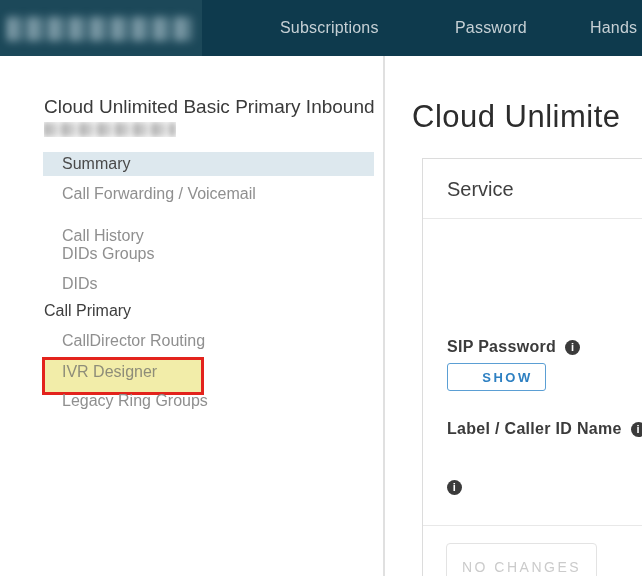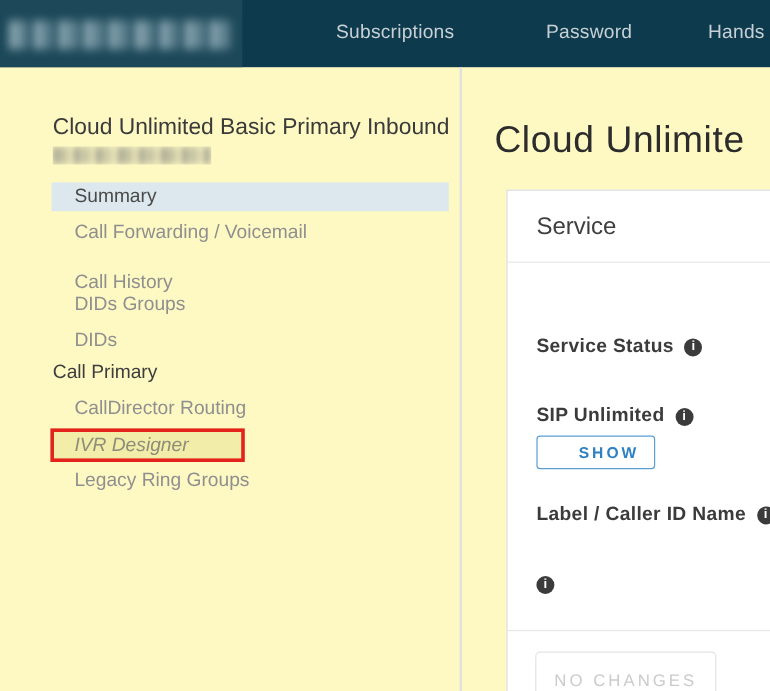--- a/index.html
+++ b/index.html
@@ -1,19 +1,19 @@
 <!DOCTYPE html>
 <html><head>
 <meta charset="utf-8">
 <style>
   * { margin:0; padding:0; box-sizing:border-box; }
   body { background:#888; }
   .screen {
     position:relative; width:642px; height:576px; overflow:hidden;
-    background:#fef9c3; font-family:"Liberation Sans", sans-serif;
+    background:#ffffff; font-family:"Liberation Sans", sans-serif;
   }
 
   
   .topnav { position:absolute; left:0; top:0; width:642px; height:56px; background:#0e3a4d; }
   .redacted-brand { position:absolute; left:0; top:0; width:202px; height:56px; background:#1c4859; overflow:hidden; }
   .redacted-brand .streaks {
     position:absolute; left:8px; top:17px; width:188px; height:24px; border-radius:2px;
     background:repeating-linear-gradient(90deg,
       rgba(205,224,232,.85) 0 5px, rgba(205,224,232,.15) 5px 9px,
       rgba(205,224,232,.65) 9px 13px, rgba(205,224,232,.08) 13px 21px);
@@ -36,22 +36,22 @@
   .menu-item { position:absolute; height:24px; line-height:24px; font-size:16px; color:#8f8f8f;
     white-space:nowrap; cursor:pointer; }
   .menu-item.indent { left:62px; }
   .menu-item.toplevel { left:44px; color:#3d3d3d; font-weight:500; }
   .selected-bg { position:absolute; left:43px; top:152px; width:331px; height:24px; background:#dde8ee; }
   .mi-summary { top:152px; color:#4a4a4a; }
   .mi-cfv { top:182px; } .mi-ch { top:224px; } .mi-rg { top:242px; } .mi-dids { top:272px; }
   .mi-routing { top:299px; }
   .mi-cdr { top:329px; }
   .mi-legacy { top:389px; }
-  .annotation-box { position:absolute; left:42px; top:357px; width:162px; height:28px;
-    border:3px solid #e3231c; background:#f2eda9;font-style:italic; }
+  .annotation-box { position:absolute; left:42px; top:357px; width:162px; height:38px;
+    border:3px solid #e3231c; background:#f2eda9; }
   .annotation-box .menu-link { position:absolute; left:17px; top:0; line-height:23px;
     font-size:16px; color:#8e8d79; white-space:nowrap; cursor:pointer; }
 
   .vdivider { position:absolute; left:383px; top:56px; width:2px; height:520px; background:#e0e0e0; }
 
   
   .page-title { position:absolute; left:412px; top:99px; font-size:31px; font-weight:300;
     color:#2c2c2c; letter-spacing:.5px; white-space:nowrap; }
   .card { position:absolute; left:422px; top:158px; width:360px; height:460px;
     background:#fff; border:1px solid #dcdcdc; }
@@ -109,27 +109,23 @@
 
   <div class="vdivider"></div>
 
   <main>
     <h1 class="page-title">Cloud Unlimite</h1>
 
     <section class="card">
       <div class="card-title">Service</div>
       <div class="card-header-divider"></div>
 
-      <div class="field f-status">
-        <span>Service Status</span>
-        <span class="info-icon"></span>
-      </div>
 
       <div class="field f-sip">
-        <span>SIP Unlimited</span>
+        <span>SIP Password</span>
         <span class="info-icon"></span>
       </div>
 
       <button class="show-btn">SHOW</button>
 
       <div class="field f-label">
         <span>Label / Caller ID Name</span>
         <span class="info-icon"></span>
       </div>
 

